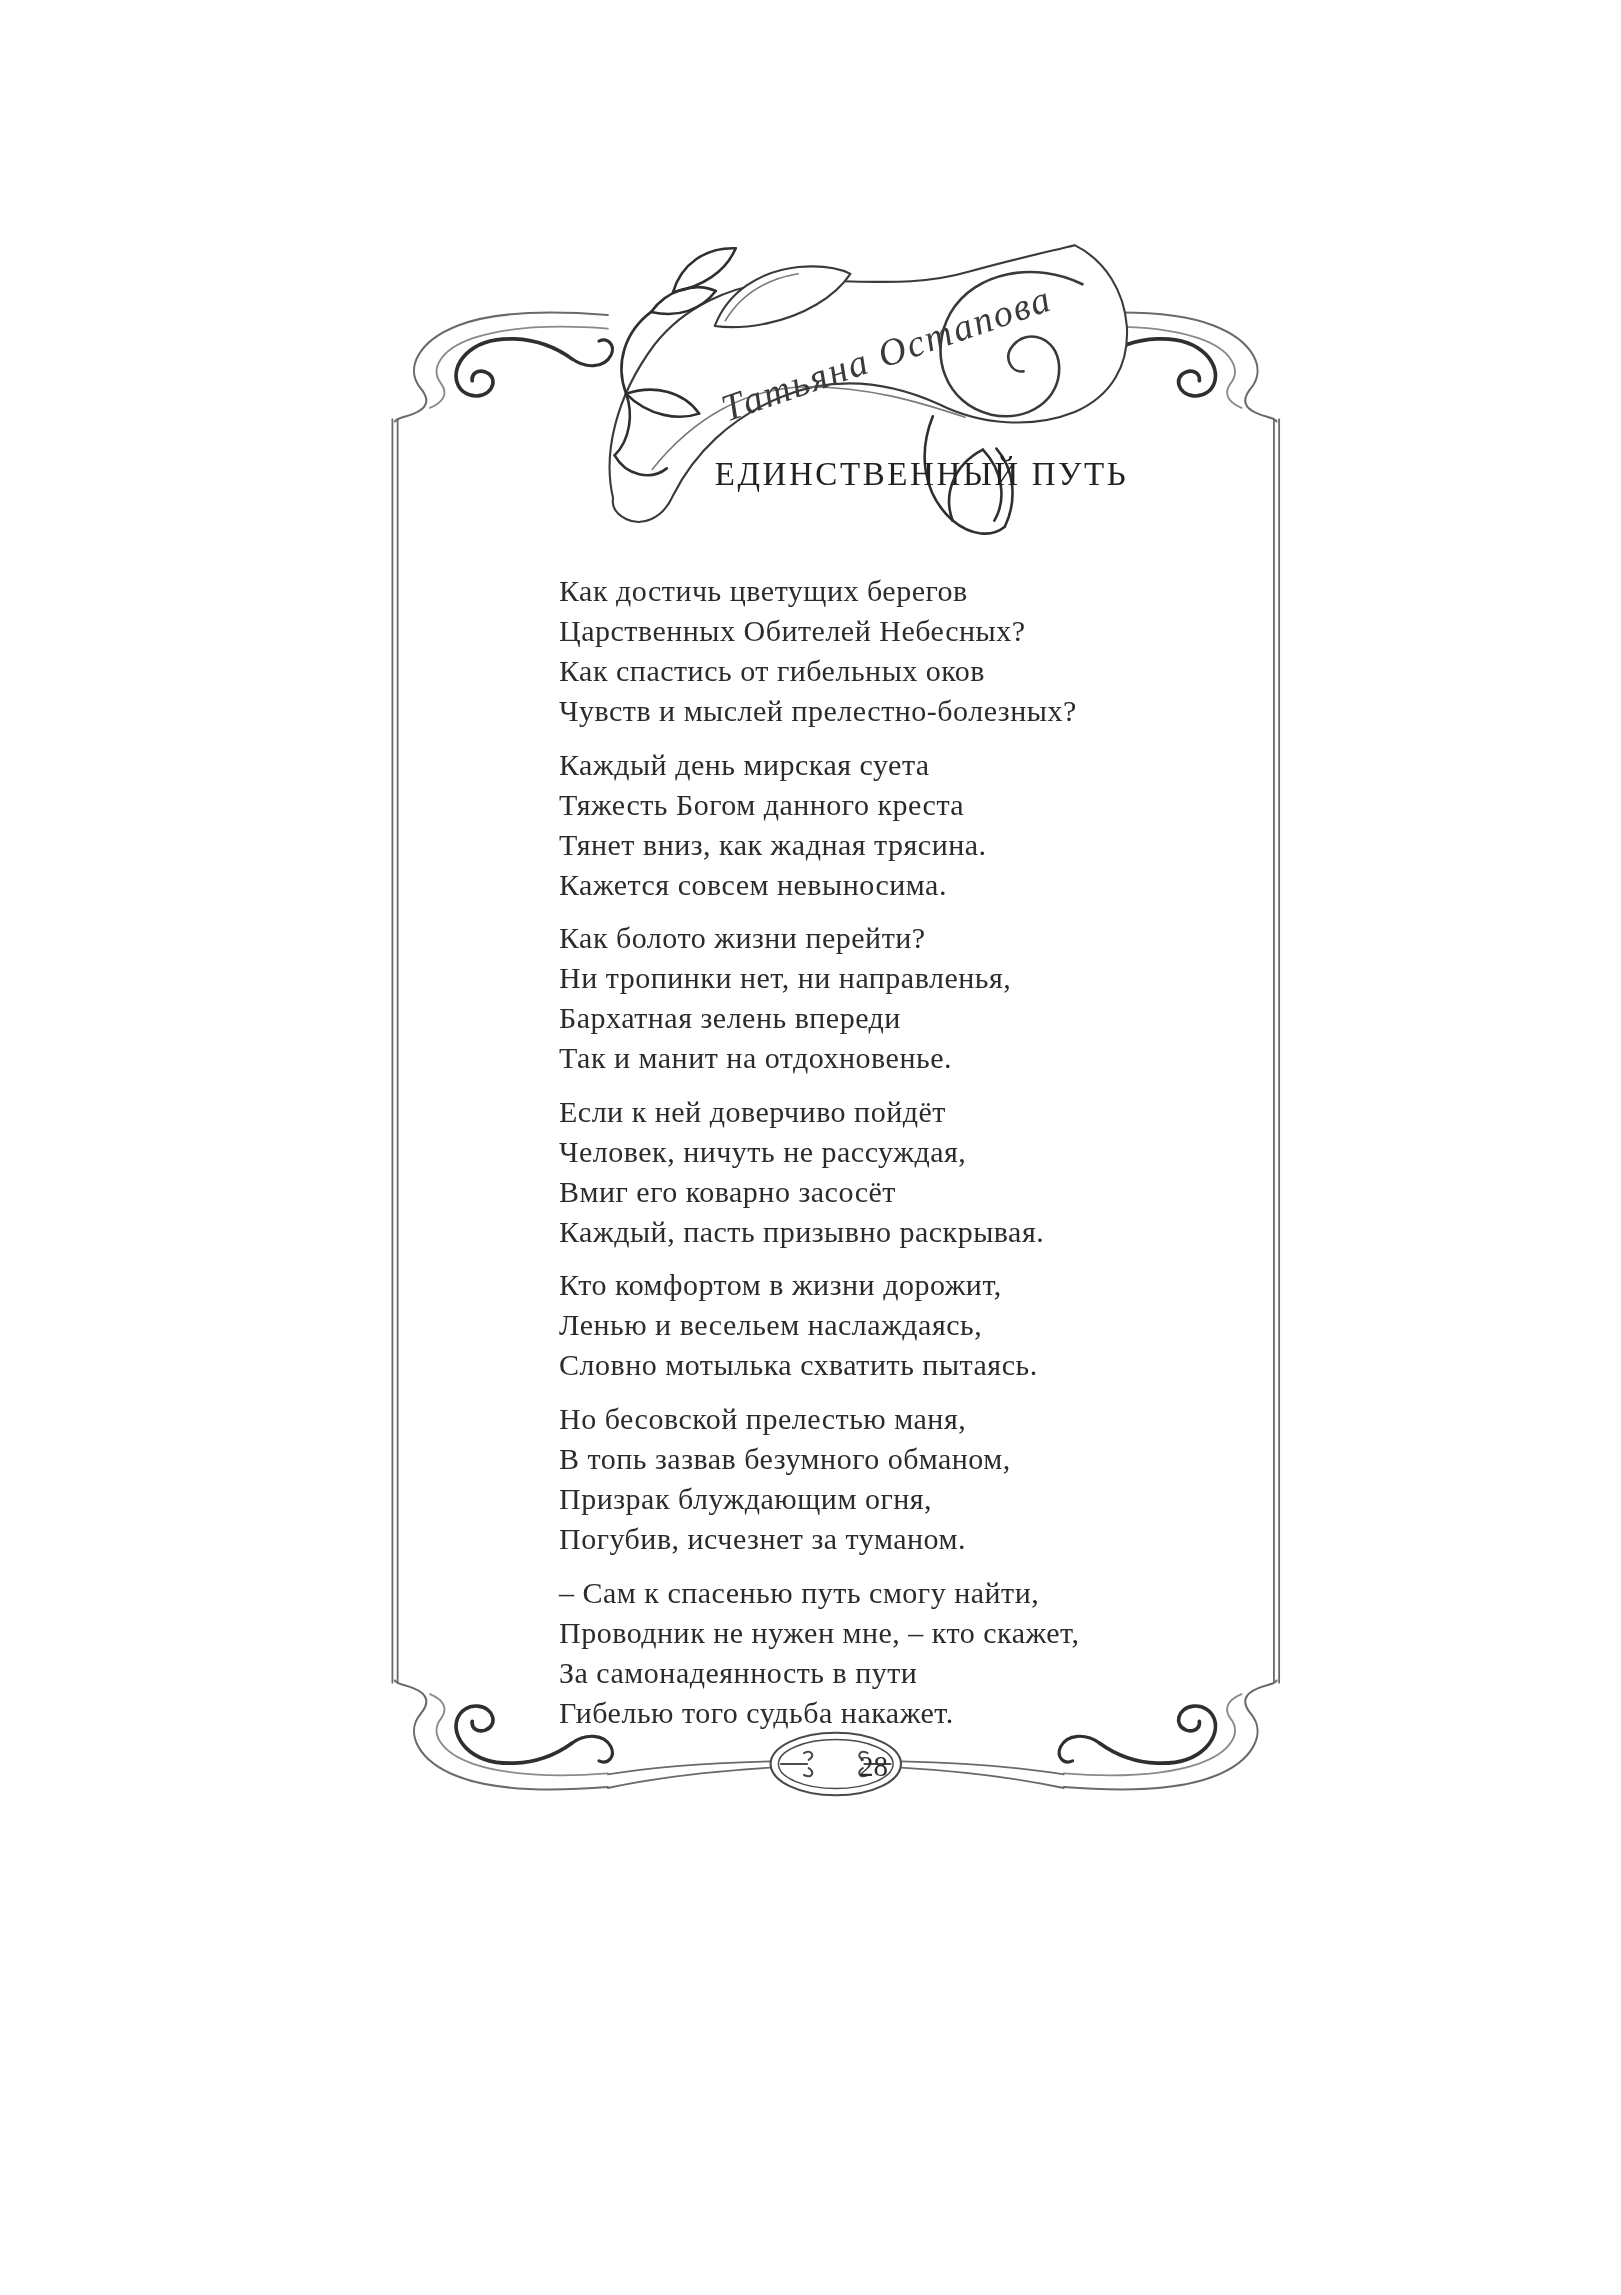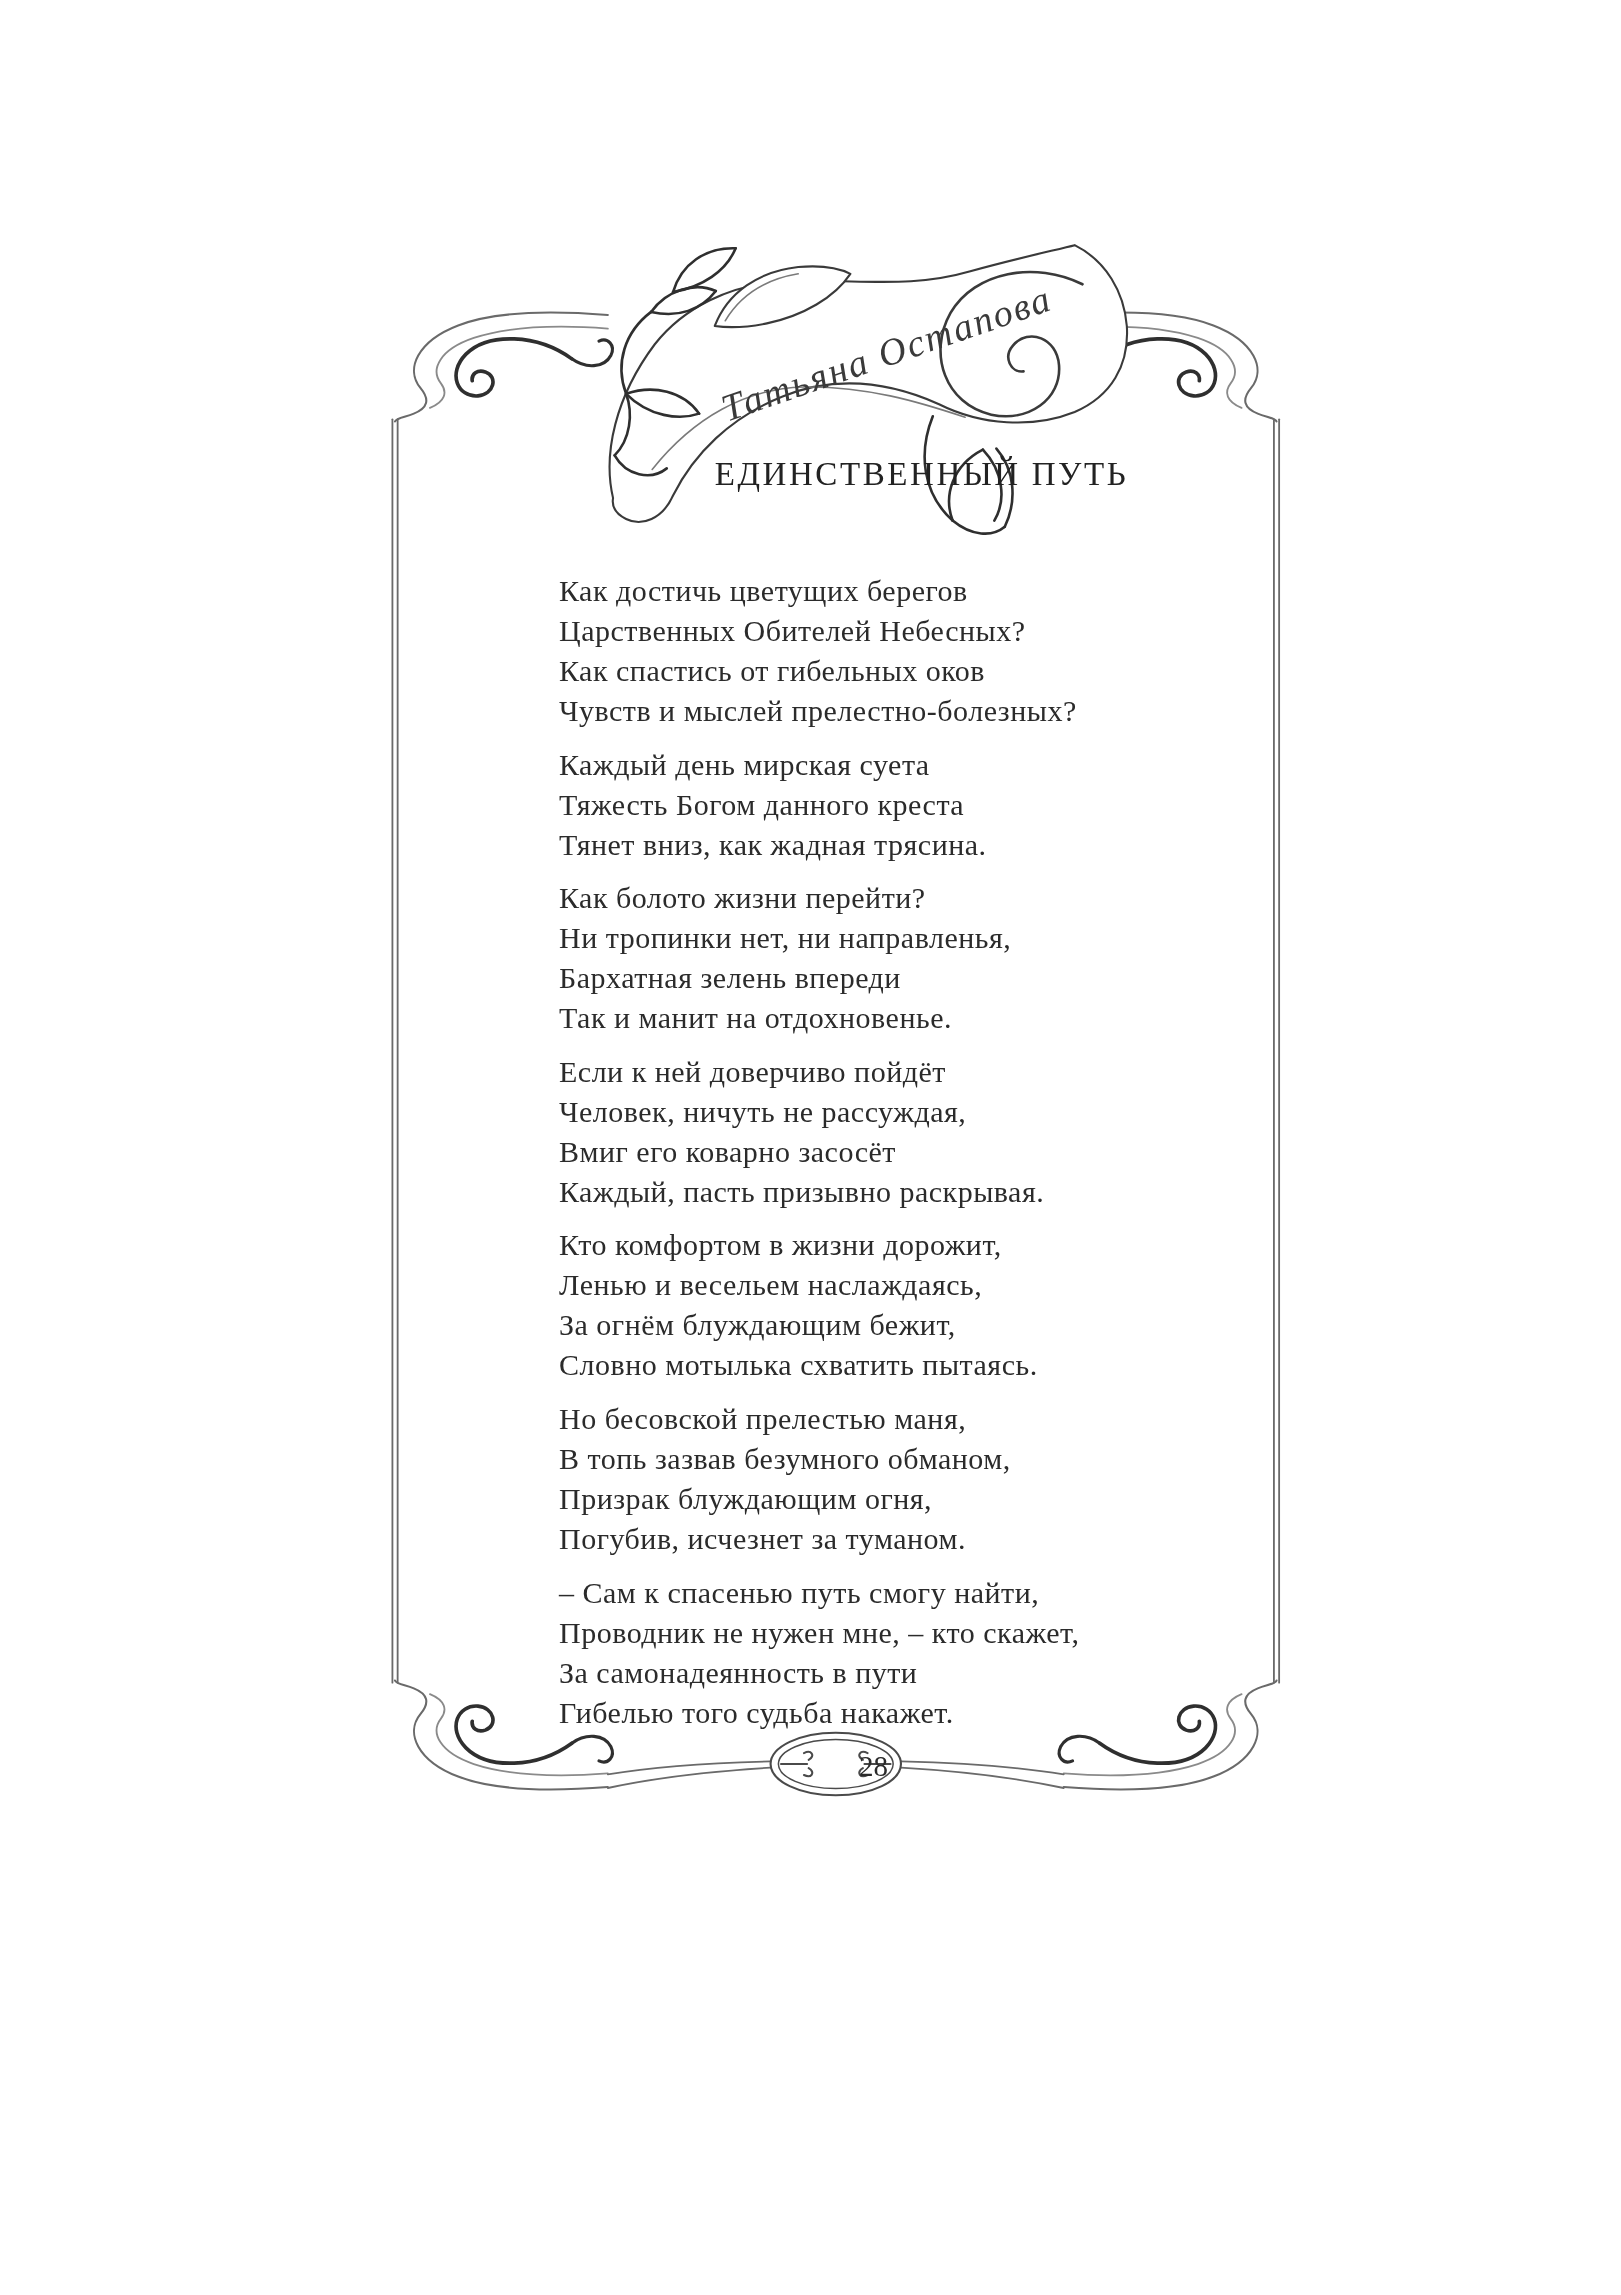--- a/index.html
+++ b/index.html
@@ -148,37 +148,37 @@
     <div class="stanza">
       <div class="poem-line">Как достичь цветущих берегов</div>
       <div class="poem-line">Царственных Обителей Небесных?</div>
       <div class="poem-line">Как спастись от гибельных оков</div>
       <div class="poem-line">Чувств и мыслей прелестно-болезных?</div>
     </div>
     <div class="stanza">
       <div class="poem-line">Каждый день мирская суета</div>
       <div class="poem-line">Тяжесть Богом данного креста</div>
       <div class="poem-line">Тянет вниз, как жадная трясина.</div>
+      <div class="poem-line">Кажется совсем невыносима.</div>
     </div>
     <div class="stanza">
       <div class="poem-line">Как болото жизни перейти?</div>
       <div class="poem-line">Ни тропинки нет, ни направленья,</div>
       <div class="poem-line">Бархатная зелень впереди</div>
       <div class="poem-line">Так и манит на отдохновенье.</div>
     </div>
     <div class="stanza">
       <div class="poem-line">Если к ней доверчиво пойдёт</div>
       <div class="poem-line">Человек, ничуть не рассуждая,</div>
       <div class="poem-line">Вмиг его коварно засосёт</div>
       <div class="poem-line">Каждый, пасть призывно раскрывая.</div>
     </div>
     <div class="stanza">
       <div class="poem-line">Кто комфортом в жизни дорожит,</div>
       <div class="poem-line">Ленью и весельем наслаждаясь,</div>
-      <div class="poem-line">За огнём блуждающим бежит,</div>
       <div class="poem-line">Словно мотылька схватить пытаясь.</div>
     </div>
     <div class="stanza">
       <div class="poem-line">Но бесовской прелестью маня,</div>
       <div class="poem-line">В топь зазвав безумного обманом,</div>
       <div class="poem-line">Призрак блуждающим огня,</div>
       <div class="poem-line">Погубив, исчезнет за туманом.</div>
     </div>
     <div class="stanza">
       <div class="poem-line">– Сам к спасенью путь смогу найти,</div>

